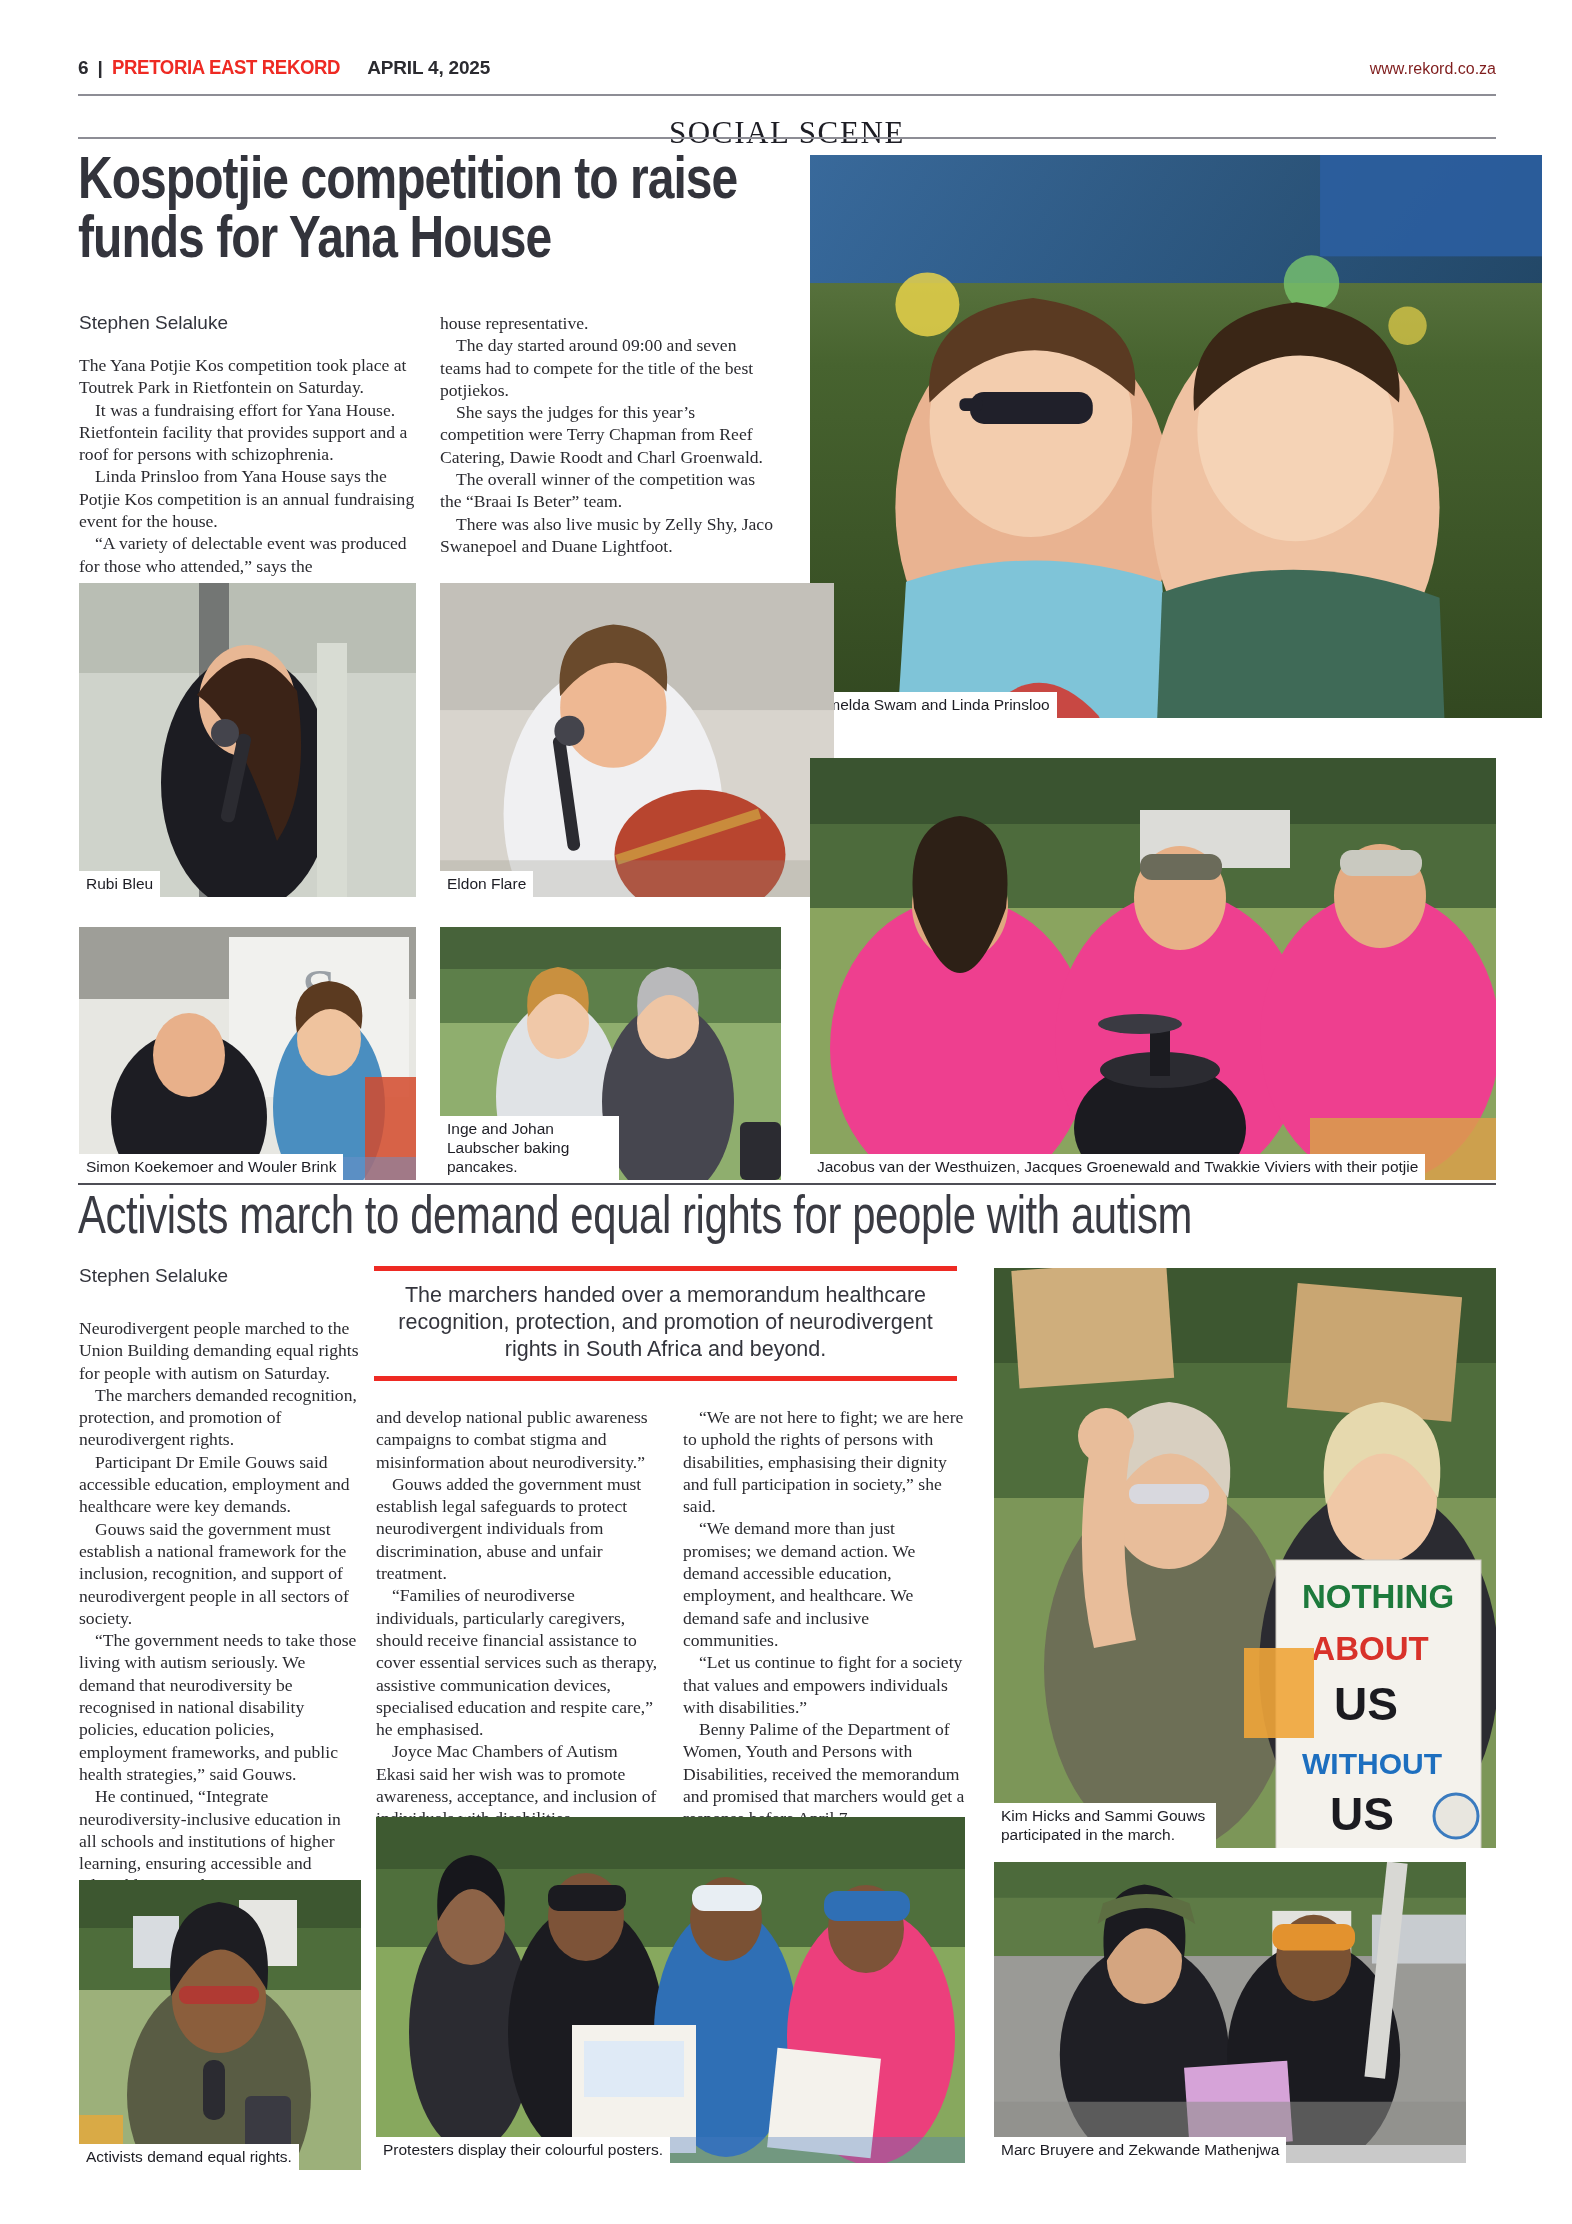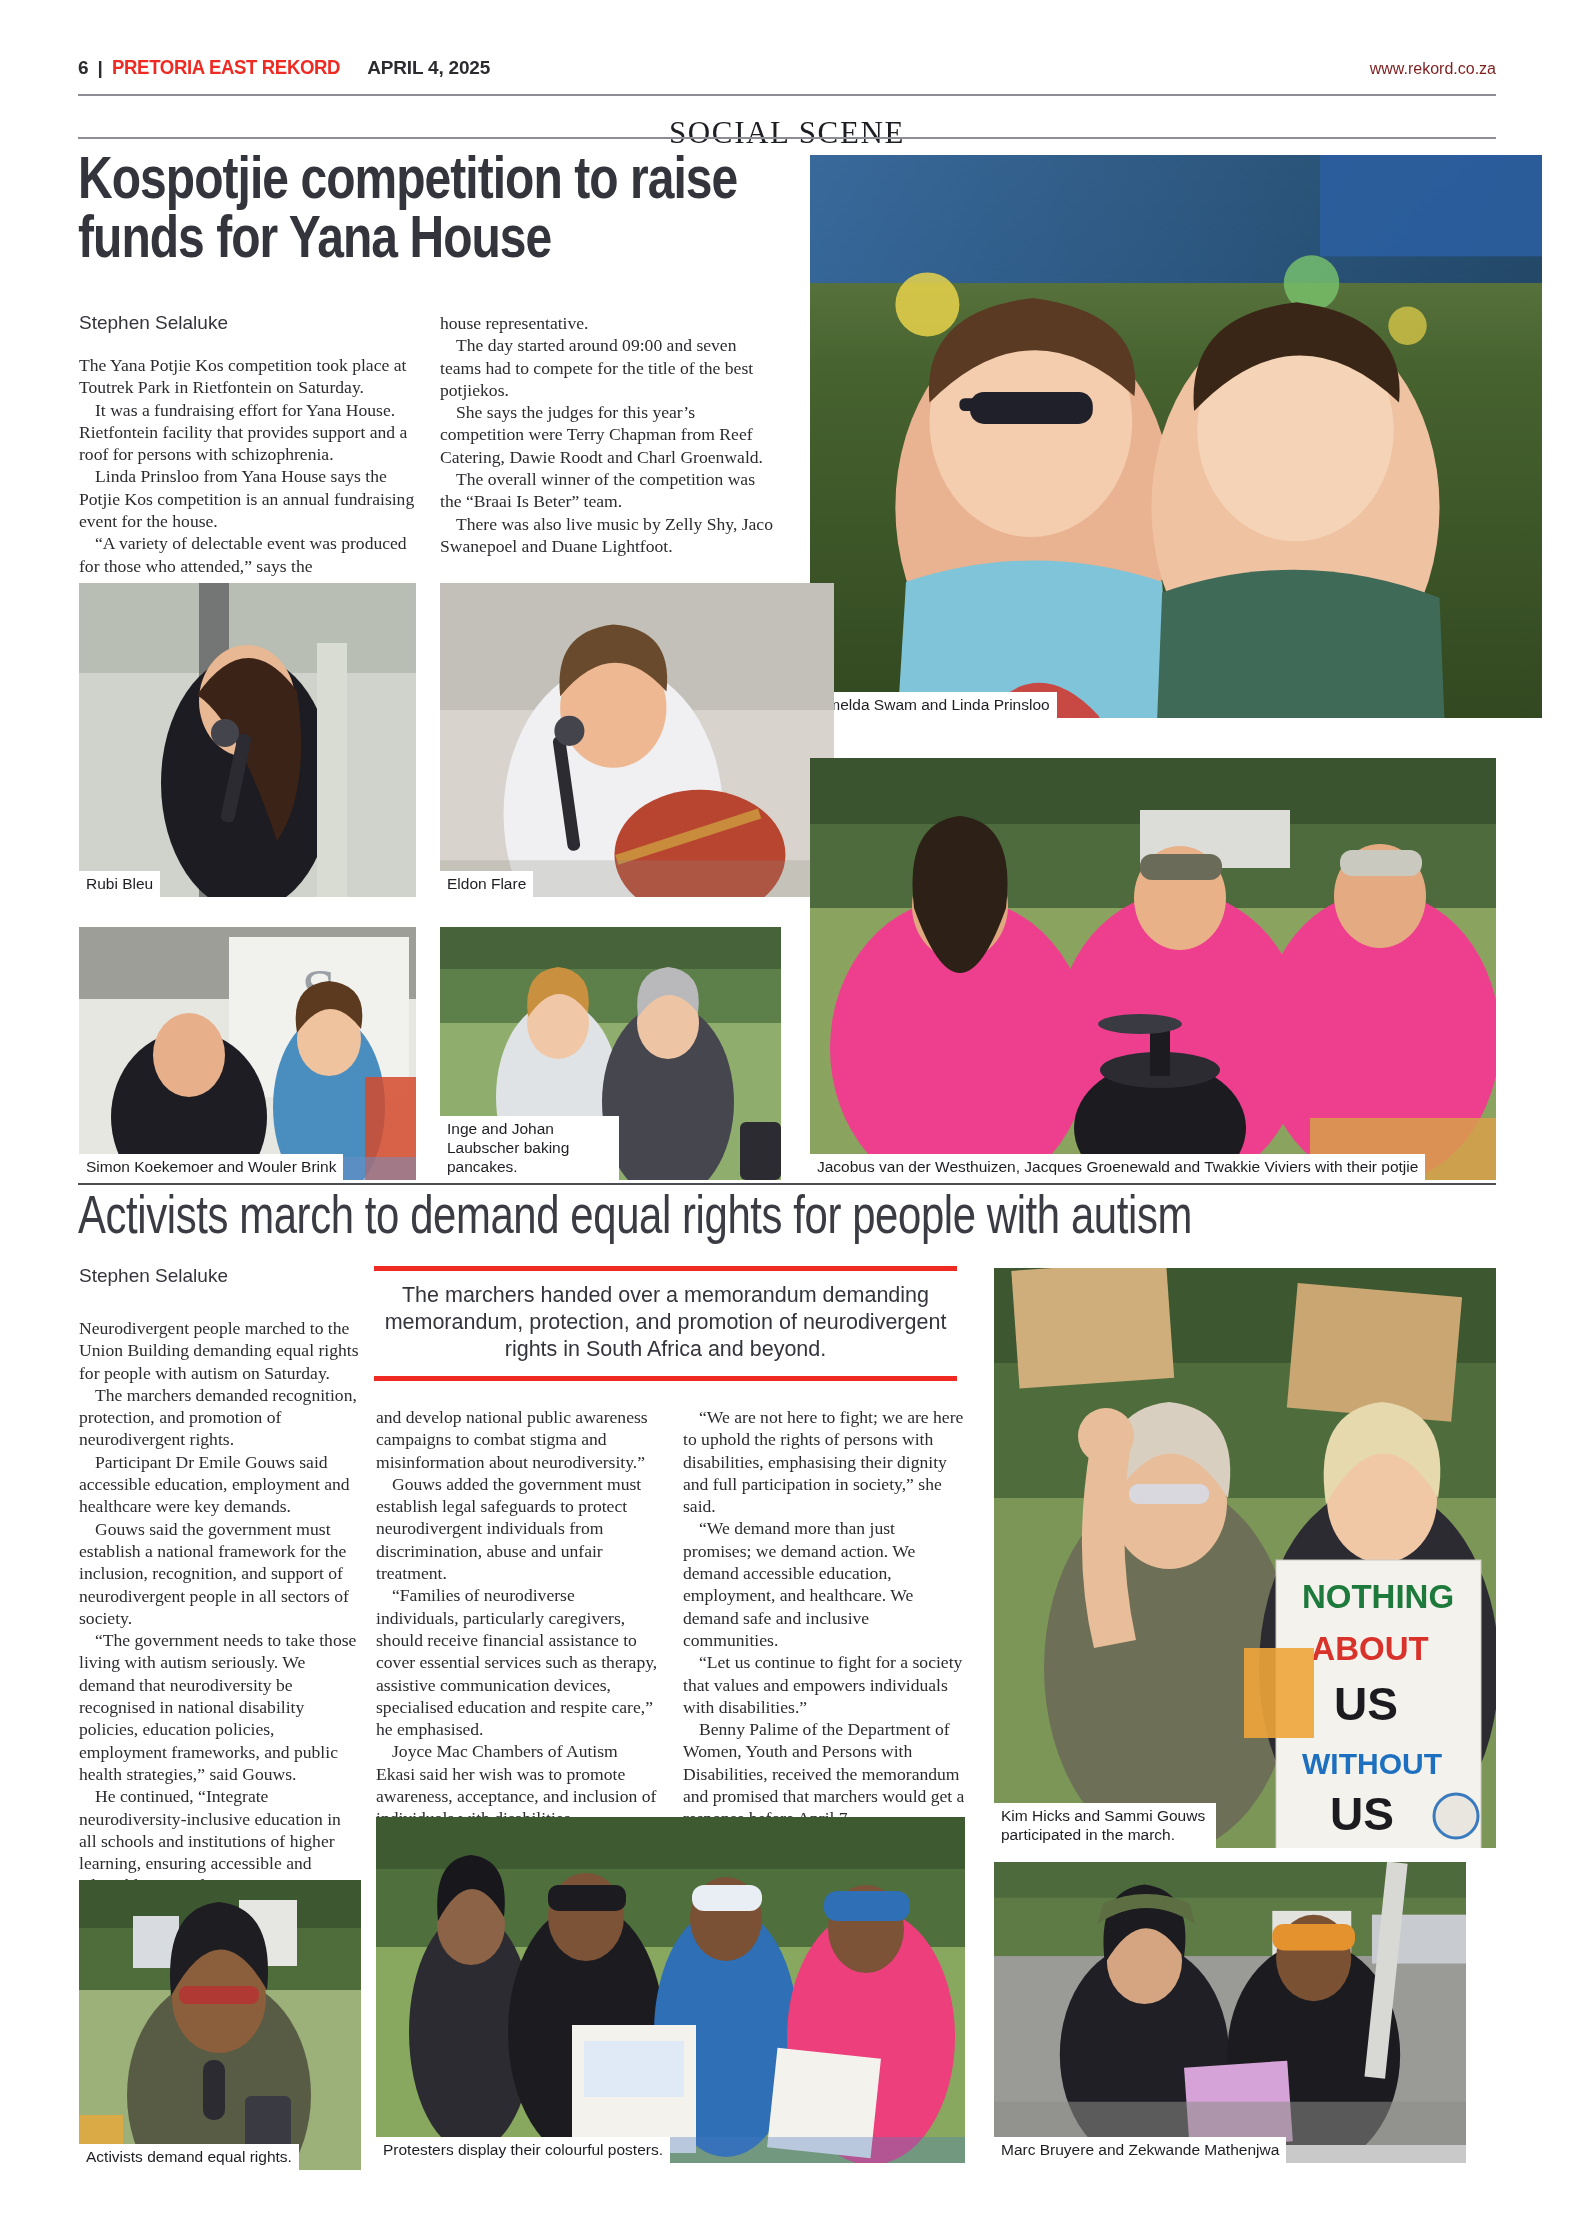--- a/index.html
+++ b/index.html
@@ -236,21 +236,21 @@
   </div>
 
   <div class="rule-thin" style="top:1183px;height:2px;background:#4d4d55;"></div>
 
   <div class="hl2">Activists march to demand equal rights for people with autism</div>
 
   <div style="position:absolute;left:79px;top:1265px;width:290px;">
     <div class="byline">Stephen Selaluke</div>
   </div>
 
-  <div class="pull">The marchers handed over a memorandum demanding memorandum, protection, and promotion of neurodivergent rights in South Africa and beyond.</div>
+  <div class="pull">The marchers handed over a memorandum healthcare recognition, protection, and promotion of neurodivergent rights in South Africa and beyond.</div>
 
   <div class="col" style="position:absolute;left:79px;top:1317px;width:282px;">
     <p>Neurodivergent people marched to the Union Building demanding equal rights for people with autism on Saturday.</p>
     <p class="ind">The marchers demanded recognition, protection, and promotion of neurodivergent rights.</p>
     <p class="ind">Participant Dr Emile Gouws said accessible education, employment and healthcare were key demands.</p>
     <p class="ind">Gouws said the government must establish a national framework for the inclusion, recognition, and support of neurodivergent people in all sectors of society.</p>
     <p class="ind">“The government needs to take those living with autism seriously. We demand that neurodiversity be recognised in national disability policies, education policies, employment frameworks, and public health strategies,” said Gouws.</p>
     <p class="ind">He continued, “Integrate neurodiversity-inclusive education in all schools and institutions of higher learning, ensuring accessible and adaptable curricula,</p>
   </div>
 

